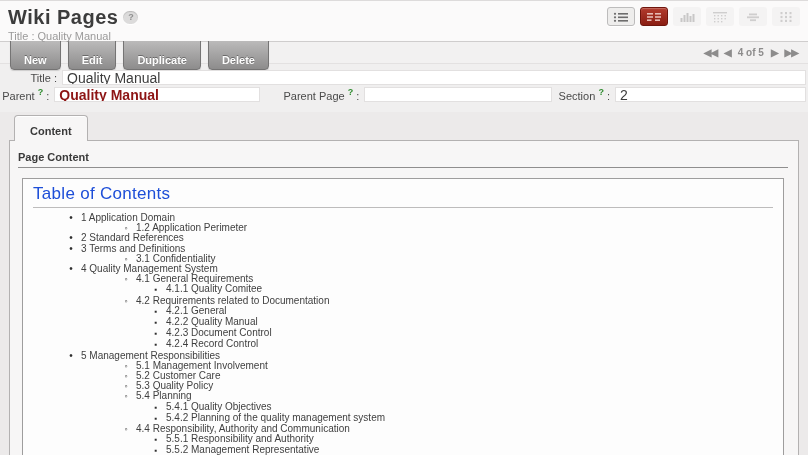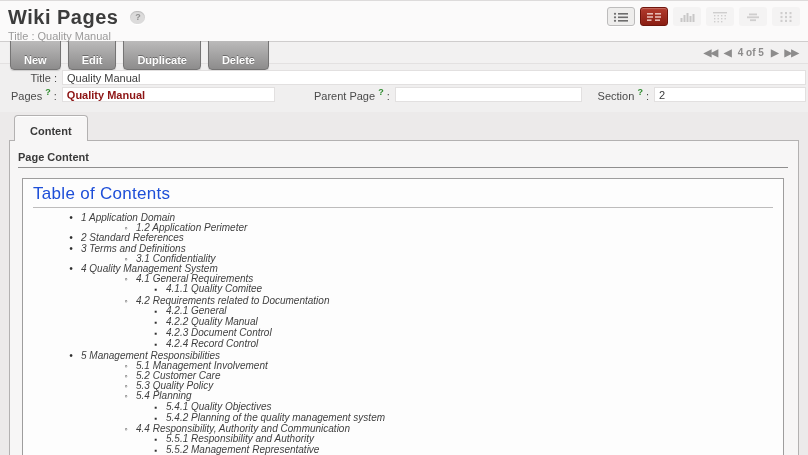--- a/index.html
+++ b/index.html
@@ -7,21 +7,21 @@
   body {
     font-family: "Liberation Sans", sans-serif;
     background:#eceaea;
     color:#3d3d3d;
     position:relative;
     border-top:1px solid #dddbdb;
   }
 
   
   .header { height:40px; background:#fbfafa; position:relative; padding:5px 8px 0; }
-  .title-row { display:flex; align-items:center; gap:12px; }
+  .title-row { display:flex; align-items:center; gap:5px; }
   .page-title { font-size:20px; font-weight:bold; color:#3c3c3c; letter-spacing:.5px; }
   .help-badge {
     width:15px; height:13px; border-radius:8px; background:#dcdbdb;
     color:#8f8f8f; font-size:9px; font-weight:bold; text-align:center; line-height:13px;
     box-shadow: inset 0 1px 1px rgba(0,0,0,.15), 0 1px 0 #fff;
   }
   .subtitle { font-size:11px; color:#9b9a9a; margin-top:1px; }
 
   
   .view-switcher { position:absolute; top:6px; right:8px; display:flex; gap:5px; }
@@ -54,21 +54,21 @@
   .pg-arrow { cursor:pointer; letter-spacing:-1px; color:#8d8c8c; background:none; border:none;
     font-size:10px; font-weight:bold; padding:0; }
   .pg-label { color:#8d8c8c; }
 
   
   .form-area { background:#f0efef; padding:6px 2px 8px; font-size:11px; }
   .frow { display:flex; align-items:center; margin-bottom:2px; }
   .flabel { color:#4a4a4a; white-space:nowrap; text-align:right; padding-right:5px; }
   .flabel sup { color:#2e8b2e; font-weight:bold; font-size:9px; }
   .finput {
-    background:#fff; border:1px solid #e2e0e0; height:15px; font-size:11px;
+    background:#fff; border:1px solid #e2e0e0; height:15px; font-size:14px;
     padding:0 4px; font-family:"Liberation Sans",sans-serif; color:#3d3d3d;
   }
   .w-label1 { width:60px; }
   .grow { flex:1; }
   .topic-input { width:214px; color:#8d1414; font-weight:bold; }
   .w-label2 { width:120px; }
   .parent-input { width:188px; }
   .w-label3 { width:72px; }
 
   
@@ -88,21 +88,21 @@
   }
 
   
   .content-box {
     margin:0 8px 0 6px; background:#fdfdfd; border:1px solid #9e9d9d;
     padding:5px 10px 0; height:300px; overflow:hidden;
   }
   .toc-heading { font-size:17px; font-weight:normal; color:#1d4ed8; letter-spacing:.3px; }
   .toc-hr { border:none; border-top:1px solid #bdbcbc; margin:3px 0 5px; }
   .toc-list { font-size:10px; color:#3f3f3f; }
-  .toc-item { line-height:10.2px; white-space:nowrap;font-style:italic; }
+  .toc-item { line-height:10.2px; white-space:nowrap; }
   .toc-item .bullet { display:inline-block; width:10px; text-align:center; margin-right:5px; color:#2e2e2e; }
   .toc-item.l1 { padding-left:33px; }
   .toc-item.l2 { padding-left:88px; }
   .toc-item.l3 { padding-left:118px; }
   .toc-item.l2 .bullet { font-size:9px; }
   .toc-item.l3 .bullet { font-size:8px; }
 </style>
 </head>
 <body>
 
@@ -210,21 +210,21 @@
     <button class="pg-arrow">▶▶</button>
   </div>
 </div>
 
 <div class="form-area">
   <div class="frow">
     <span class="flabel w-label1"><span>Title</span> :</span>
     <input class="finput grow" readonly="" value="Quality Manual" style="">
   </div>
   <div class="frow">
-    <span class="flabel w-label1"><span>Pages</span> <sup>?</sup> :</span>
+    <span class="flabel w-label1"><span>Parent</span> <sup>?</sup> :</span>
     <input class="finput topic-input" readonly="" value="Quality Manual" style="">
     <span class="flabel w-label2"><span>Parent Page</span> <sup>?</sup> :</span>
     <input class="finput parent-input" readonly="" value="" style="">
     <span class="flabel w-label3"><span>Section</span> <sup>?</sup> :</span>
     <input class="finput grow" readonly="" value="2" style="">
   </div>
 </div>
 
 <div class="tabs">
   <span class="tab">Content</span>

